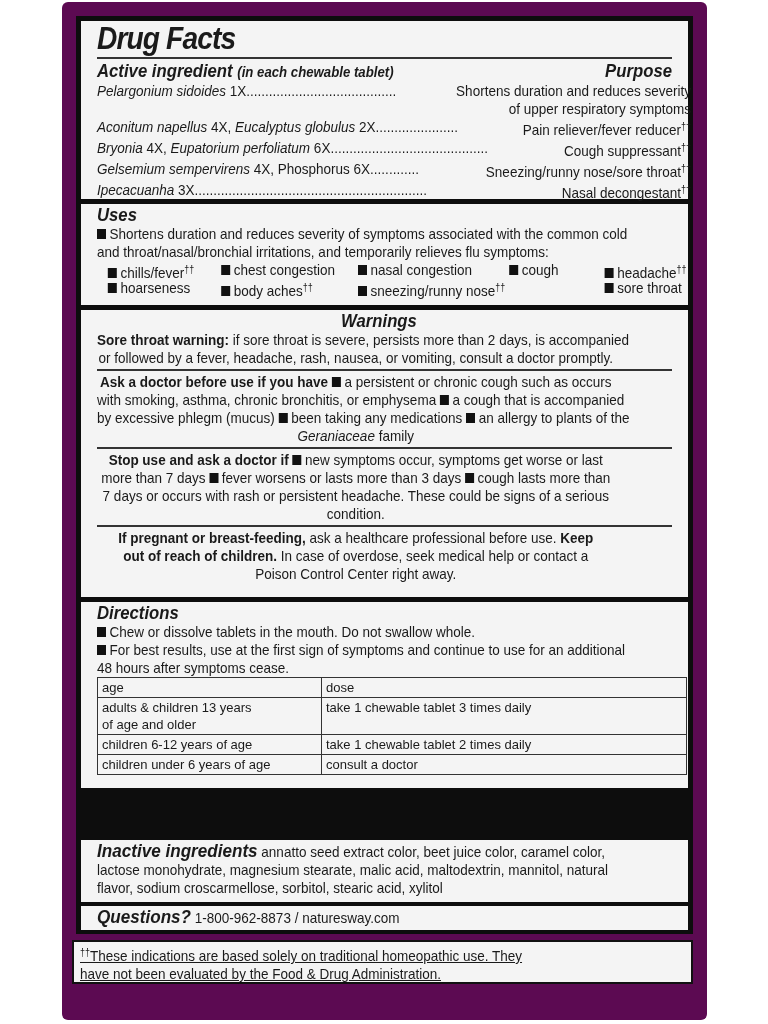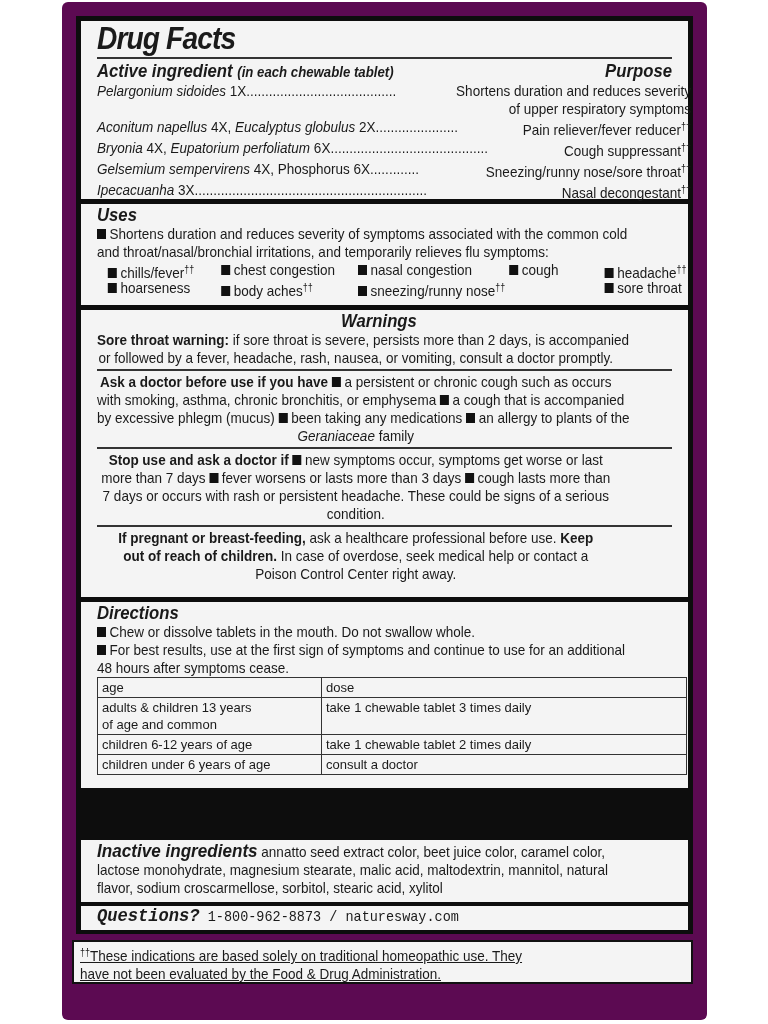--- a/index.html
+++ b/index.html
@@ -108,21 +108,21 @@
   <div class="t"><span class="sq"></span><span>Chew or dissolve tablets in the mouth. Do not swallow whole.</span></div>
   <div class="t"><span class="sq"></span><span>For best results, use at the first sign of symptoms and continue to use for an additional</span></div>
   <div class="t">48 hours after symptoms cease.</div>
   <table>
     <tbody>
         <tr>
       <td style="width:215px;">age</td>
       <td>dose</td>
     </tr>
     <tr>
-      <td><span>adults &amp; children 13 years</span><br><span>of age and common</span></td>
+      <td><span>adults &amp; children 13 years</span><br><span>of age and older</span></td>
       <td>take 1 chewable tablet 3 times daily</td>
     </tr>
     <tr>
       <td>children 6-12 years of age</td>
       <td>take 1 chewable tablet 2 times daily</td>
     </tr>
     <tr>
       <td>children under 6 years of age</td>
       <td>consult a doctor</td>
     </tr>
@@ -134,20 +134,20 @@
   <div class="hsec">Other information</div>
   <div class="t"><span class="sq"></span><span>store at room temperature 20-25˚C (68-77˚F) in a dry place out of direct sunlight</span></div>
 </div>
 
 <div class="box" style="top:840px;height:62px;">
   <div class="t"><span class="hsec" style="transform:none;font-size:19px;">Inactive ingredients</span><span> annatto seed extract color, beet juice color, caramel color,</span></div>
   <div class="t">lactose monohydrate, magnesium stearate, malic acid, maltodextrin, mannitol, natural</div>
   <div class="t">flavor, sodium croscarmellose, sorbitol, stearic acid, xylitol</div>
 </div>
 
-<div class="box" style="top:906px;height:24px;font-family:Liberation Mono, monospace;">
+<div class="box" style="top:906px;height:24px;">
   <div class="t"><span class="hsec" style="transform:none;font-size:19px;">Questions?</span><span> 1-800-962-8873</span><span> / naturesway.com</span></div>
 </div>
 
 <div class="footer">
   <div class="t"><span class="dag">††</span><span>These indications are based solely on traditional homeopathic use. They</span></div>
   <div class="t">have not been evaluated by the Food &amp; Drug Administration.</div>
 </div>
 
 </body></html>

